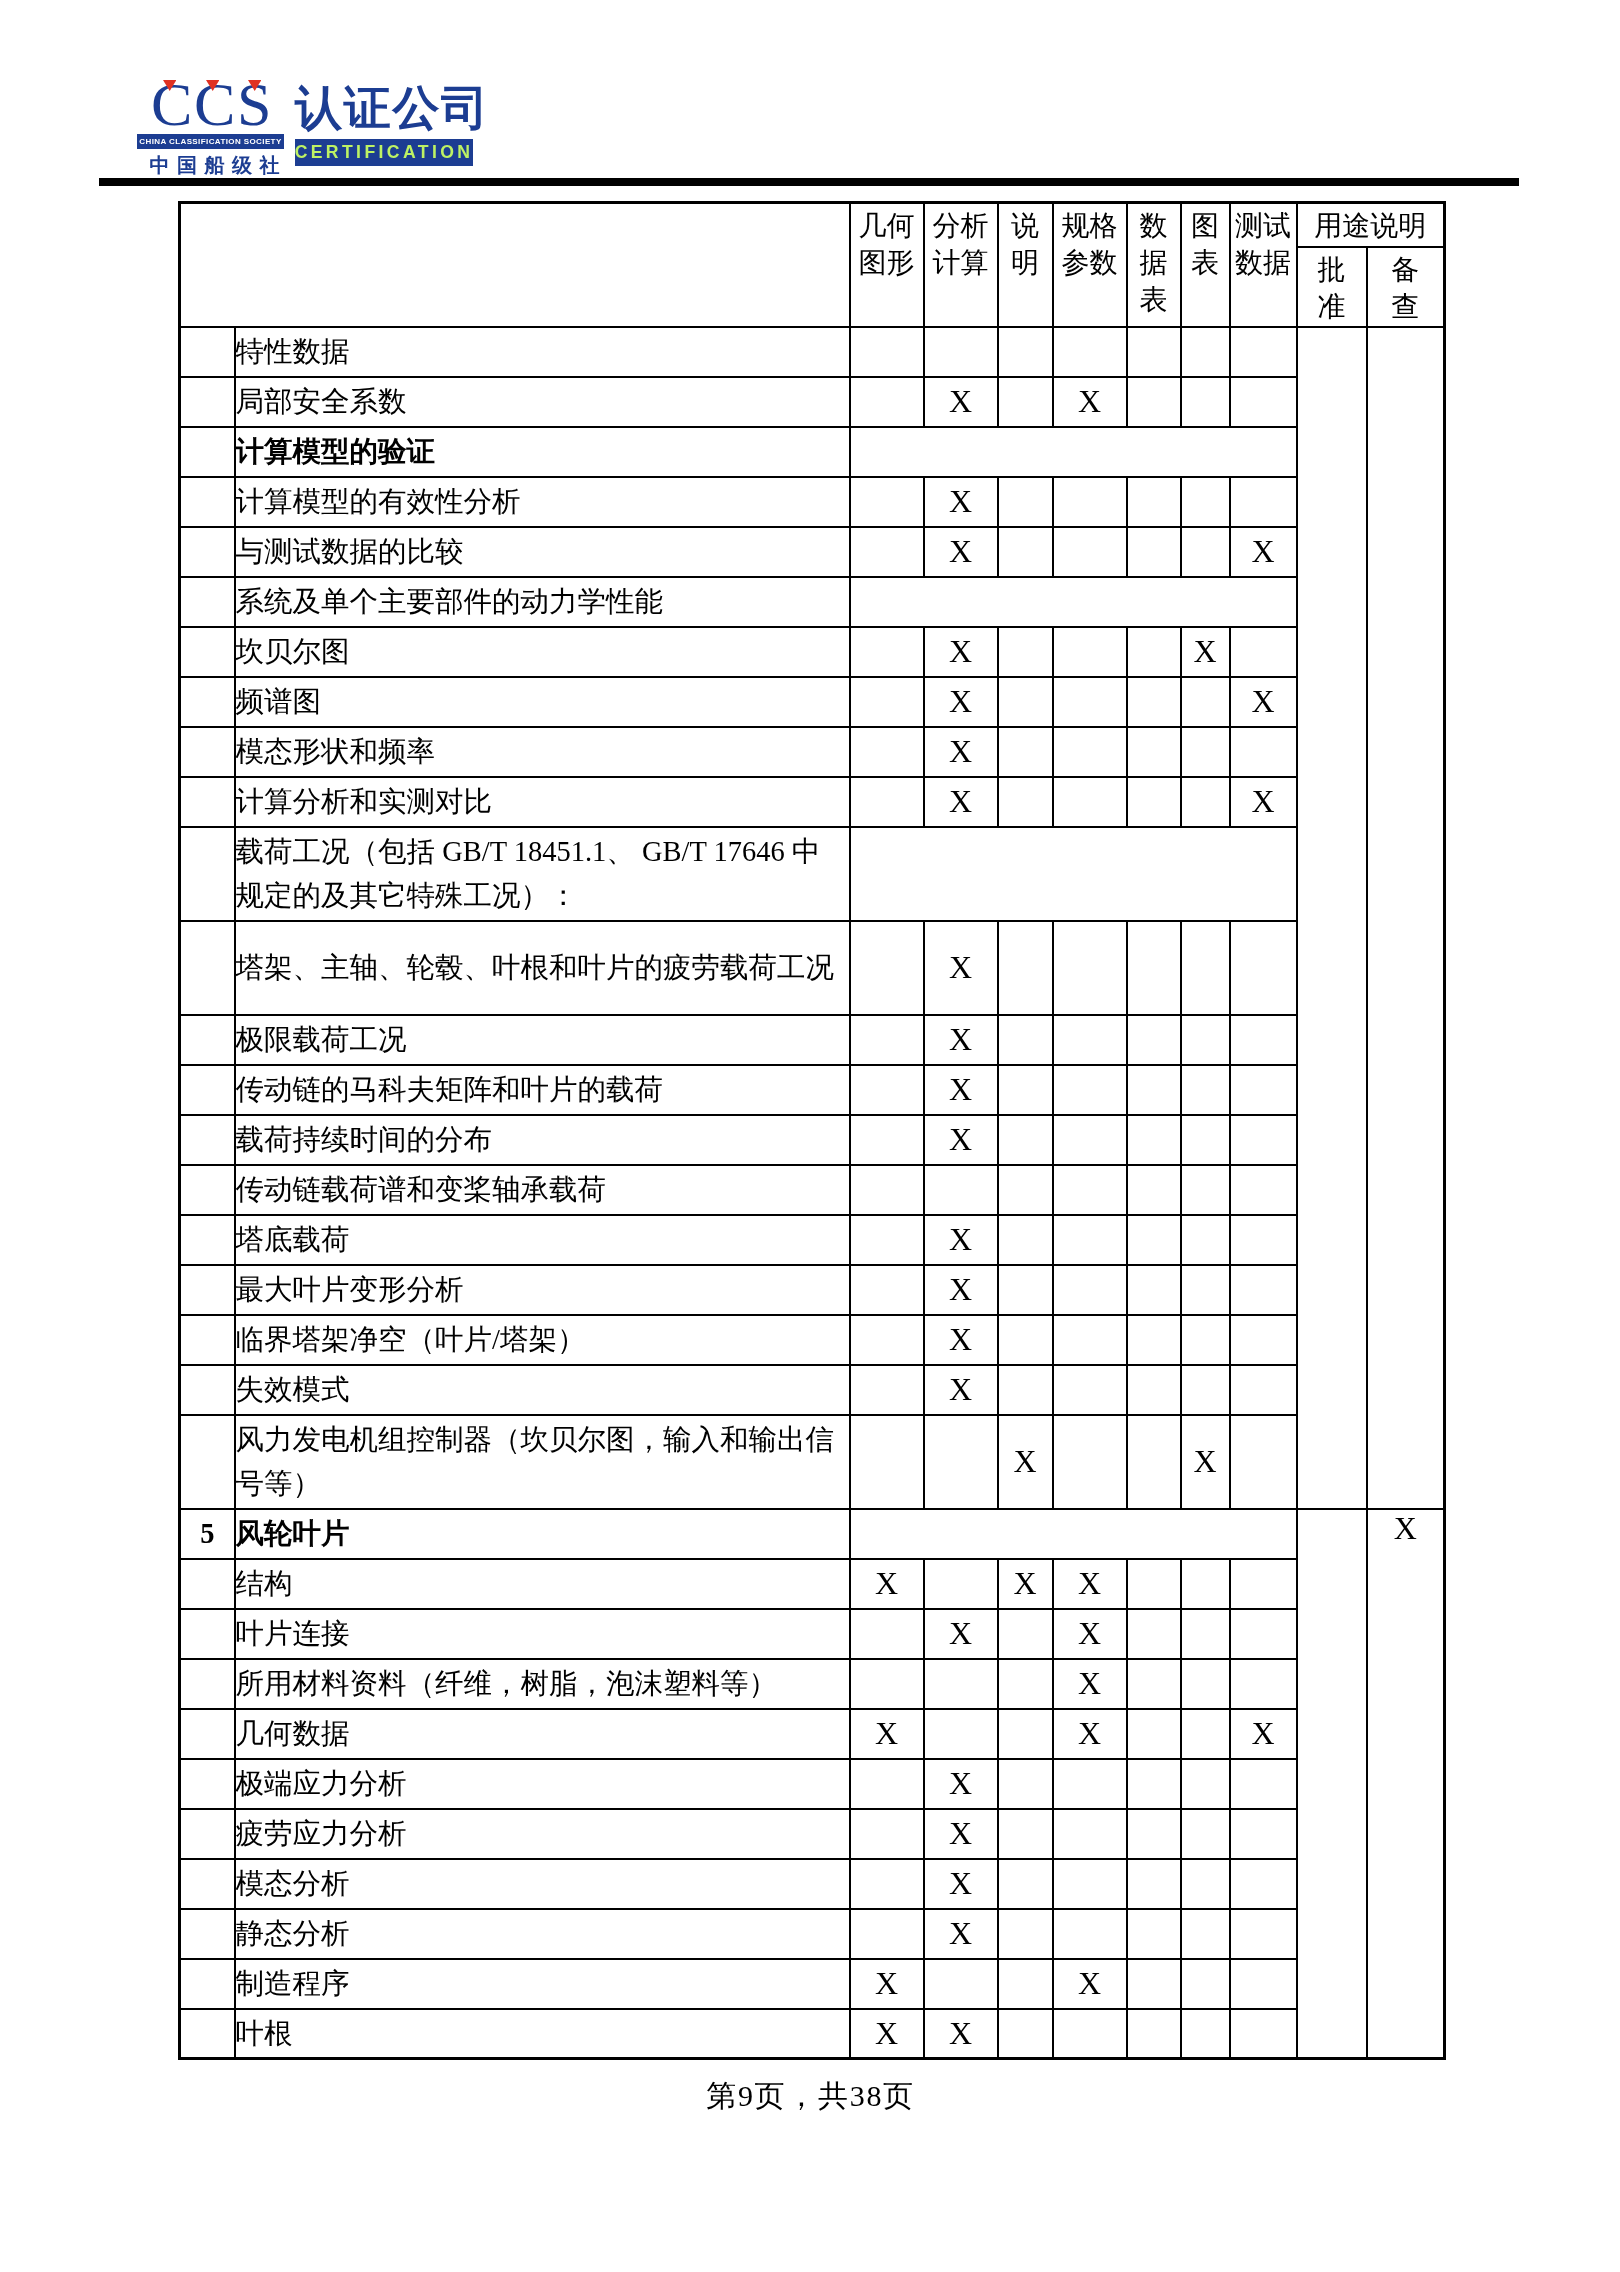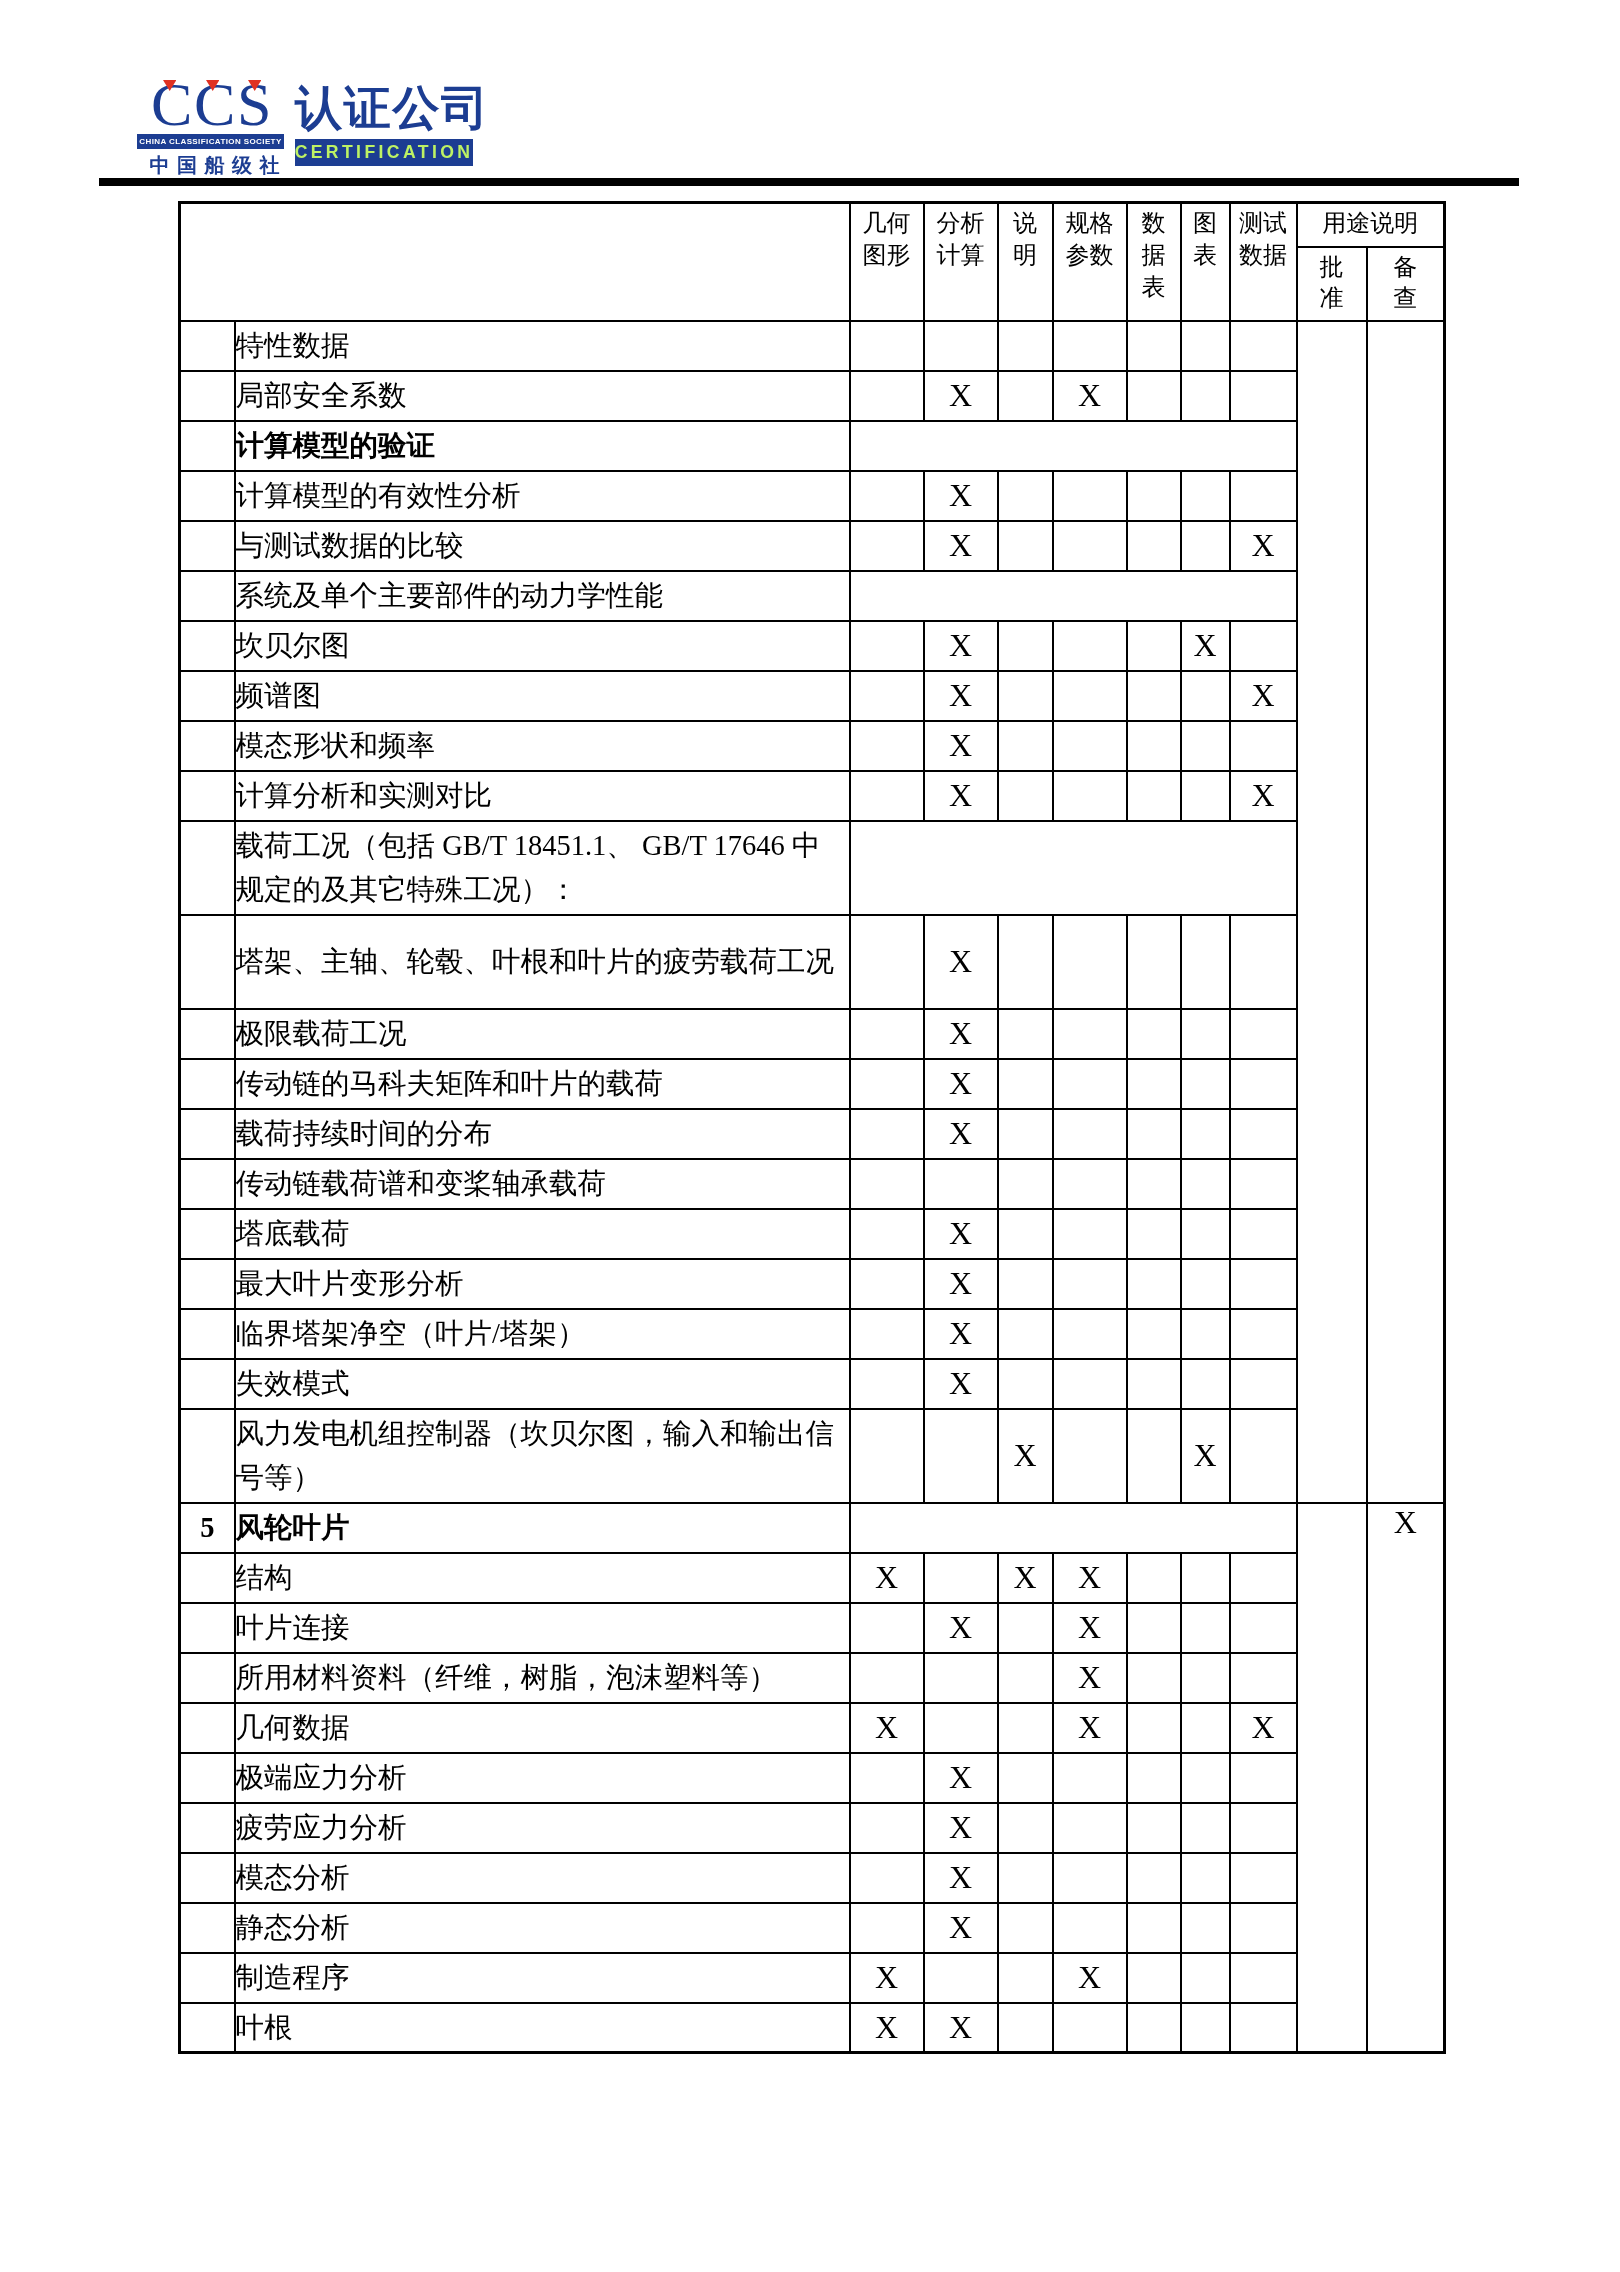--- a/index.html
+++ b/index.html
@@ -26,21 +26,21 @@
                font-family:"Liberation Sans",sans-serif;font-size:17.6px;font-weight:bold;
                letter-spacing:3.4px;white-space:nowrap;}
   .doc-info{position:absolute;left:789px;top:131px;width:754px;font-size:30px;
             white-space:nowrap;}
   .head-rule{position:absolute;left:99px;top:178px;width:1420px;height:7.5px;background:#000;}
 
   
   table.req{border-collapse:collapse;table-layout:fixed;position:absolute;
             left:178px;top:201px;width:1266px;border:3.4px solid #000;}
   .req td,.req th{border:2.5px solid #000;padding:0;overflow:hidden;}
-  .req th{font-weight:normal;font-size:24px;vertical-align:top;padding-top:4.2px;line-height:1.32;}
+  .req th{font-weight:normal;font-size:28px;vertical-align:top;padding-top:4.2px;line-height:1.32;}
   .req .corner{border-right:2.5px solid #000;}
   .usage{vertical-align:middle;padding-top:0;}
   .subhead{vertical-align:middle;line-height:1.25;}
   tr.hr1{height:44px;} tr.hr2{height:74px;}
   tr.r{height:50px;} tr.r-tall{height:94px;}
   .numcell{text-align:center;font-size:28.5px;vertical-align:middle;}
   .label-cell{padding:3.4px 8.4px 3.4px 13.4px;font-size:28.5px;text-align:left;
               vertical-align:middle;line-height:1.52;}
   .bold{font-weight:bold;}
   .mark{text-align:center;font-size:32px;vertical-align:middle;
@@ -459,14 +459,15 @@
           <td class="mark">X</td>
           <td class="mark"></td>
           <td class="mark"></td>
           <td class="mark"></td>
           <td class="mark"></td>
           <td class="mark"></td>
         </tr>
       </tbody>
   </table>
 
+  <div class="page-footer">第9页，共38页</div>
 </div>
 
 
 </body></html>

